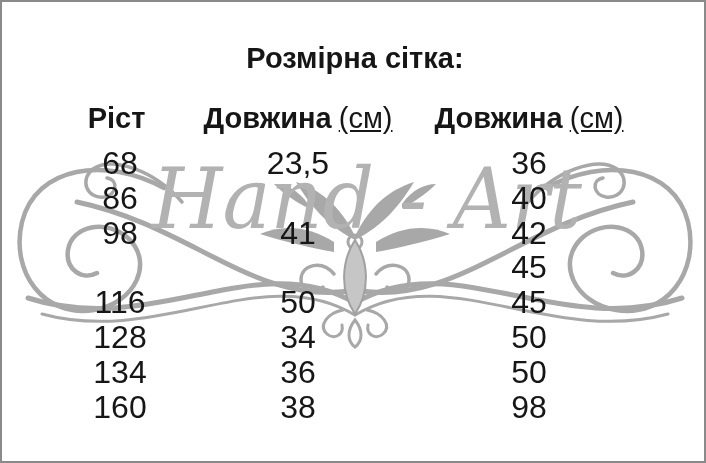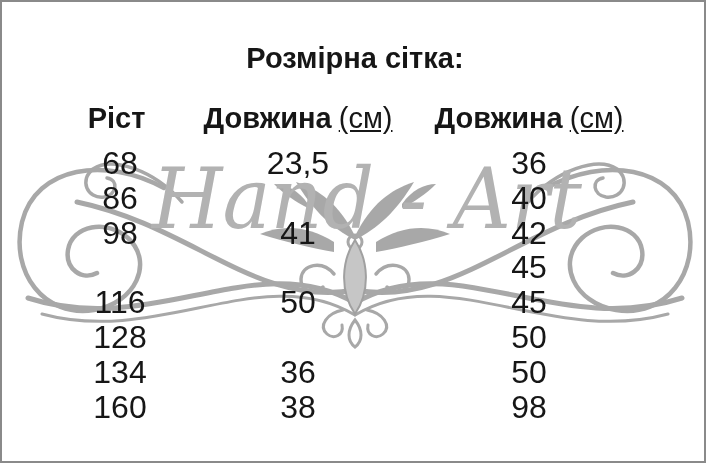--- a/index.html
+++ b/index.html
@@ -104,20 +104,21 @@
   <div class="trow" style="top:248px">
     <div class="cell c3">45</div>
   </div>
   <div class="trow" style="top:283px">
     <div class="cell c1">116</div>
     <div class="cell c2">50</div>
     <div class="cell c3">45</div>
   </div>
   <div class="trow" style="top:318px">
     <div class="cell c1">128</div>
+    <div class="cell c2">34</div>
     <div class="cell c3">50</div>
   </div>
   <div class="trow" style="top:353px">
     <div class="cell c1">134</div>
     <div class="cell c2">36</div>
     <div class="cell c3">50</div>
   </div>
   <div class="trow" style="top:388px">
     <div class="cell c1">160</div>
     <div class="cell c2">38</div>

